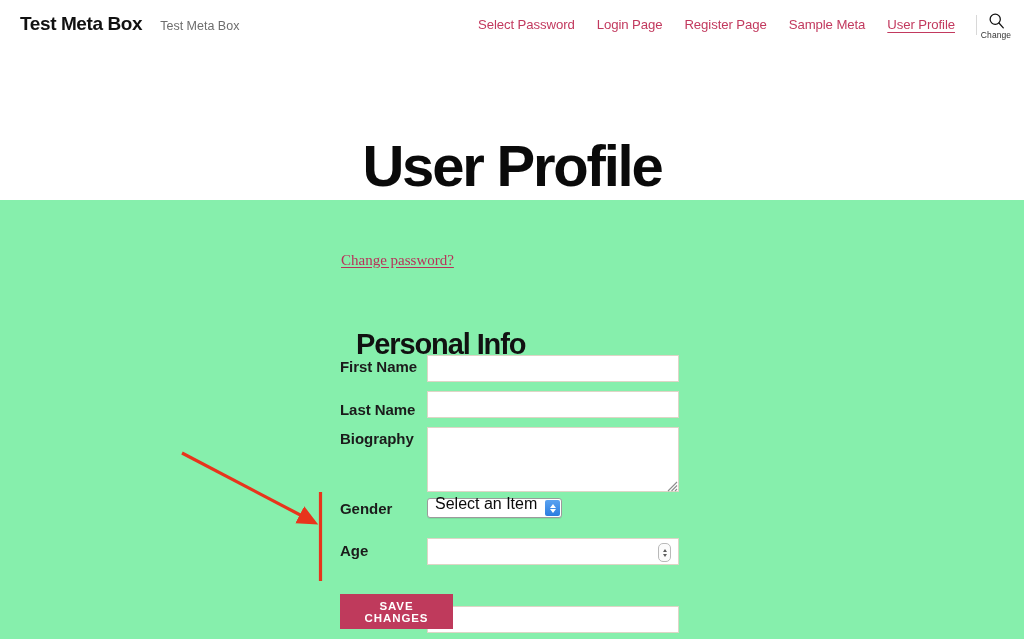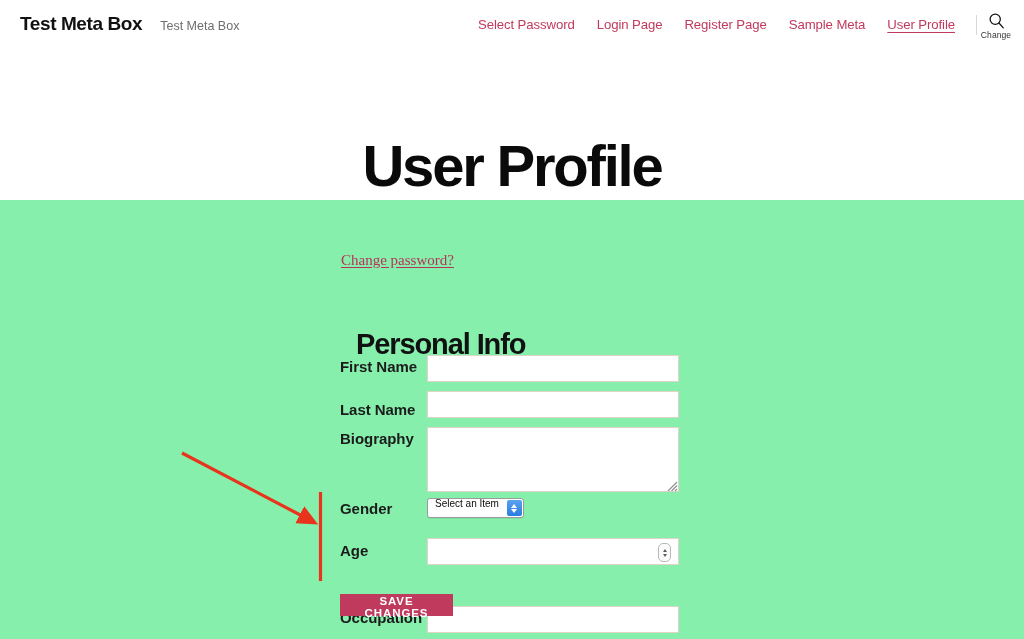--- a/index.html
+++ b/index.html
@@ -223,21 +223,21 @@
     height: 20px;
     background: #ffffff;
     border: 1px solid #9b9b9b;
     border-radius: 3px;
     display: flex;
     align-items: center;
     box-shadow: 0 1px 0 rgba(0,0,0,0.07);
     cursor: pointer;
   }
   .native-select .sel-text {
-    font-size: 10px;
+    font-size: 16px;
     color: #0b0b0b;
     padding: 0 6px 8px 7px;
     line-height: 18px;
     white-space: nowrap;
   }
   .native-select .sel-arrows {
     width: 15px;
     height: 16px;
     margin-left: 2px;
     margin-right: 1px;
@@ -280,21 +280,21 @@
     border-right: 2.5px solid transparent;
   }
   .num-spinner .up { border-bottom: 3px solid #5c5c5c; }
   .num-spinner .down { border-top: 3px solid #5c5c5c; }
 
   .save-button {
     position: absolute;
     left: 340px;
     top: 394px;
     width: 113px;
-    height: 22px;
+    height: 35px;
     background: #bf3a5c;
     color: #ffffff;
     border: none;
     font-family: "Liberation Sans", sans-serif;
     font-size: 11.5px;
     font-weight: bold;
     letter-spacing: 0.9px;
     text-transform: uppercase;
     cursor: pointer;
     border-radius: 0;

